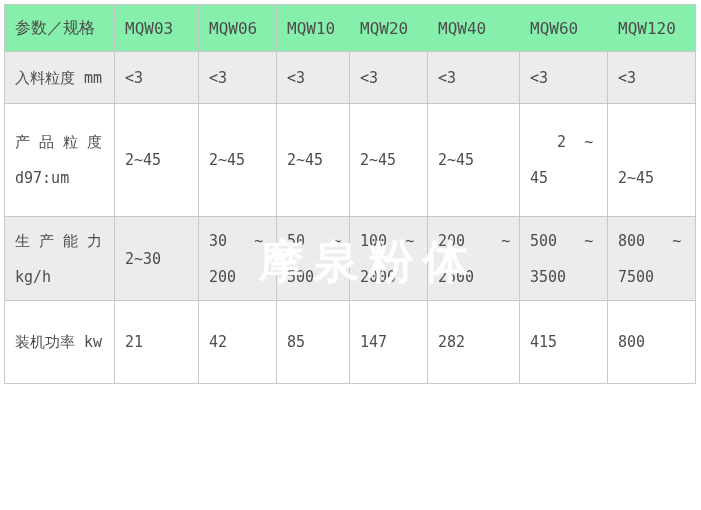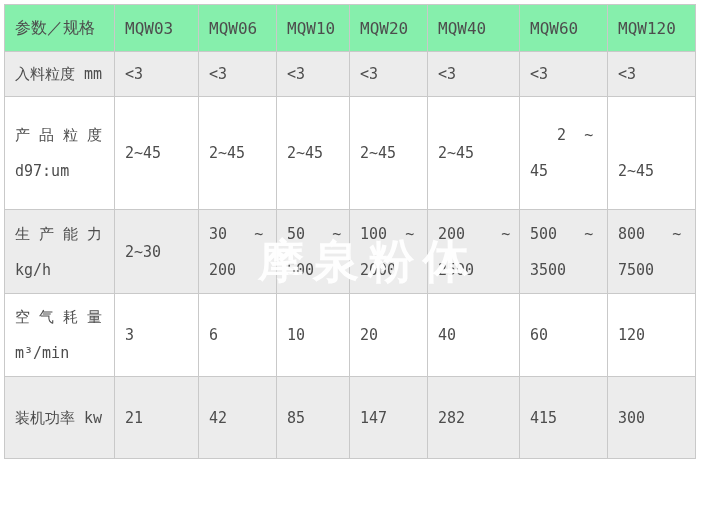--- a/index.html
+++ b/index.html
@@ -32,21 +32,21 @@
   }
   table.spec thead th {
     font-size: 16px;
     line-height: normal;
     background: #86efac;
   }
   td.lbl {
     font-size: 16px;
   }
   thead tr      { height: 47px; }
-  tbody tr:nth-child(1) { height: 45px; }
+  tbody tr:nth-child(1) { height: 52px; }
   tbody tr:nth-child(2) { height: 113px; }
   tbody tr:nth-child(3) { height: 84px; margin-left: 29px; }
   tbody tr:nth-child(4) { height: 83px; }
   tbody tr:nth-child(5) { height: 82px; }
   tbody tr:nth-child(6) { height: 46px; text-decoration: underline; }
   tbody tr:nth-child(odd) td { background: #ececec; }
   tbody tr:nth-child(even) td { background: #ffffff; }
   .watermark {
     position: absolute;
     left: 258px;
@@ -122,36 +122,25 @@
       <td>100  ~
 2000</td>
       <td>200    ~
 2500</td>
       <td>500   ~
 3500</td>
       <td>800   ~
 7500</td>
     </tr>
     <tr>
-      <td class="lbl">空 气 耗 量
-m³/min</td>
-      <td>3</td>
-      <td>6</td>
-      <td>10</td>
-      <td>20</td>
-      <td>40</td>
-      <td>60</td>
-      <td>120</td>
-    </tr>
-    <tr>
       <td class="lbl">装机功率 kw</td>
       <td>21</td>
       <td>42</td>
       <td>85</td>
       <td>147</td>
       <td>282</td>
       <td>415</td>
-      <td>300</td>
+      <td>800</td>
     </tr>
   </tbody>
 </table>
 
 <div class="watermark">摩泉粉体</div>
 
 </body></html>

